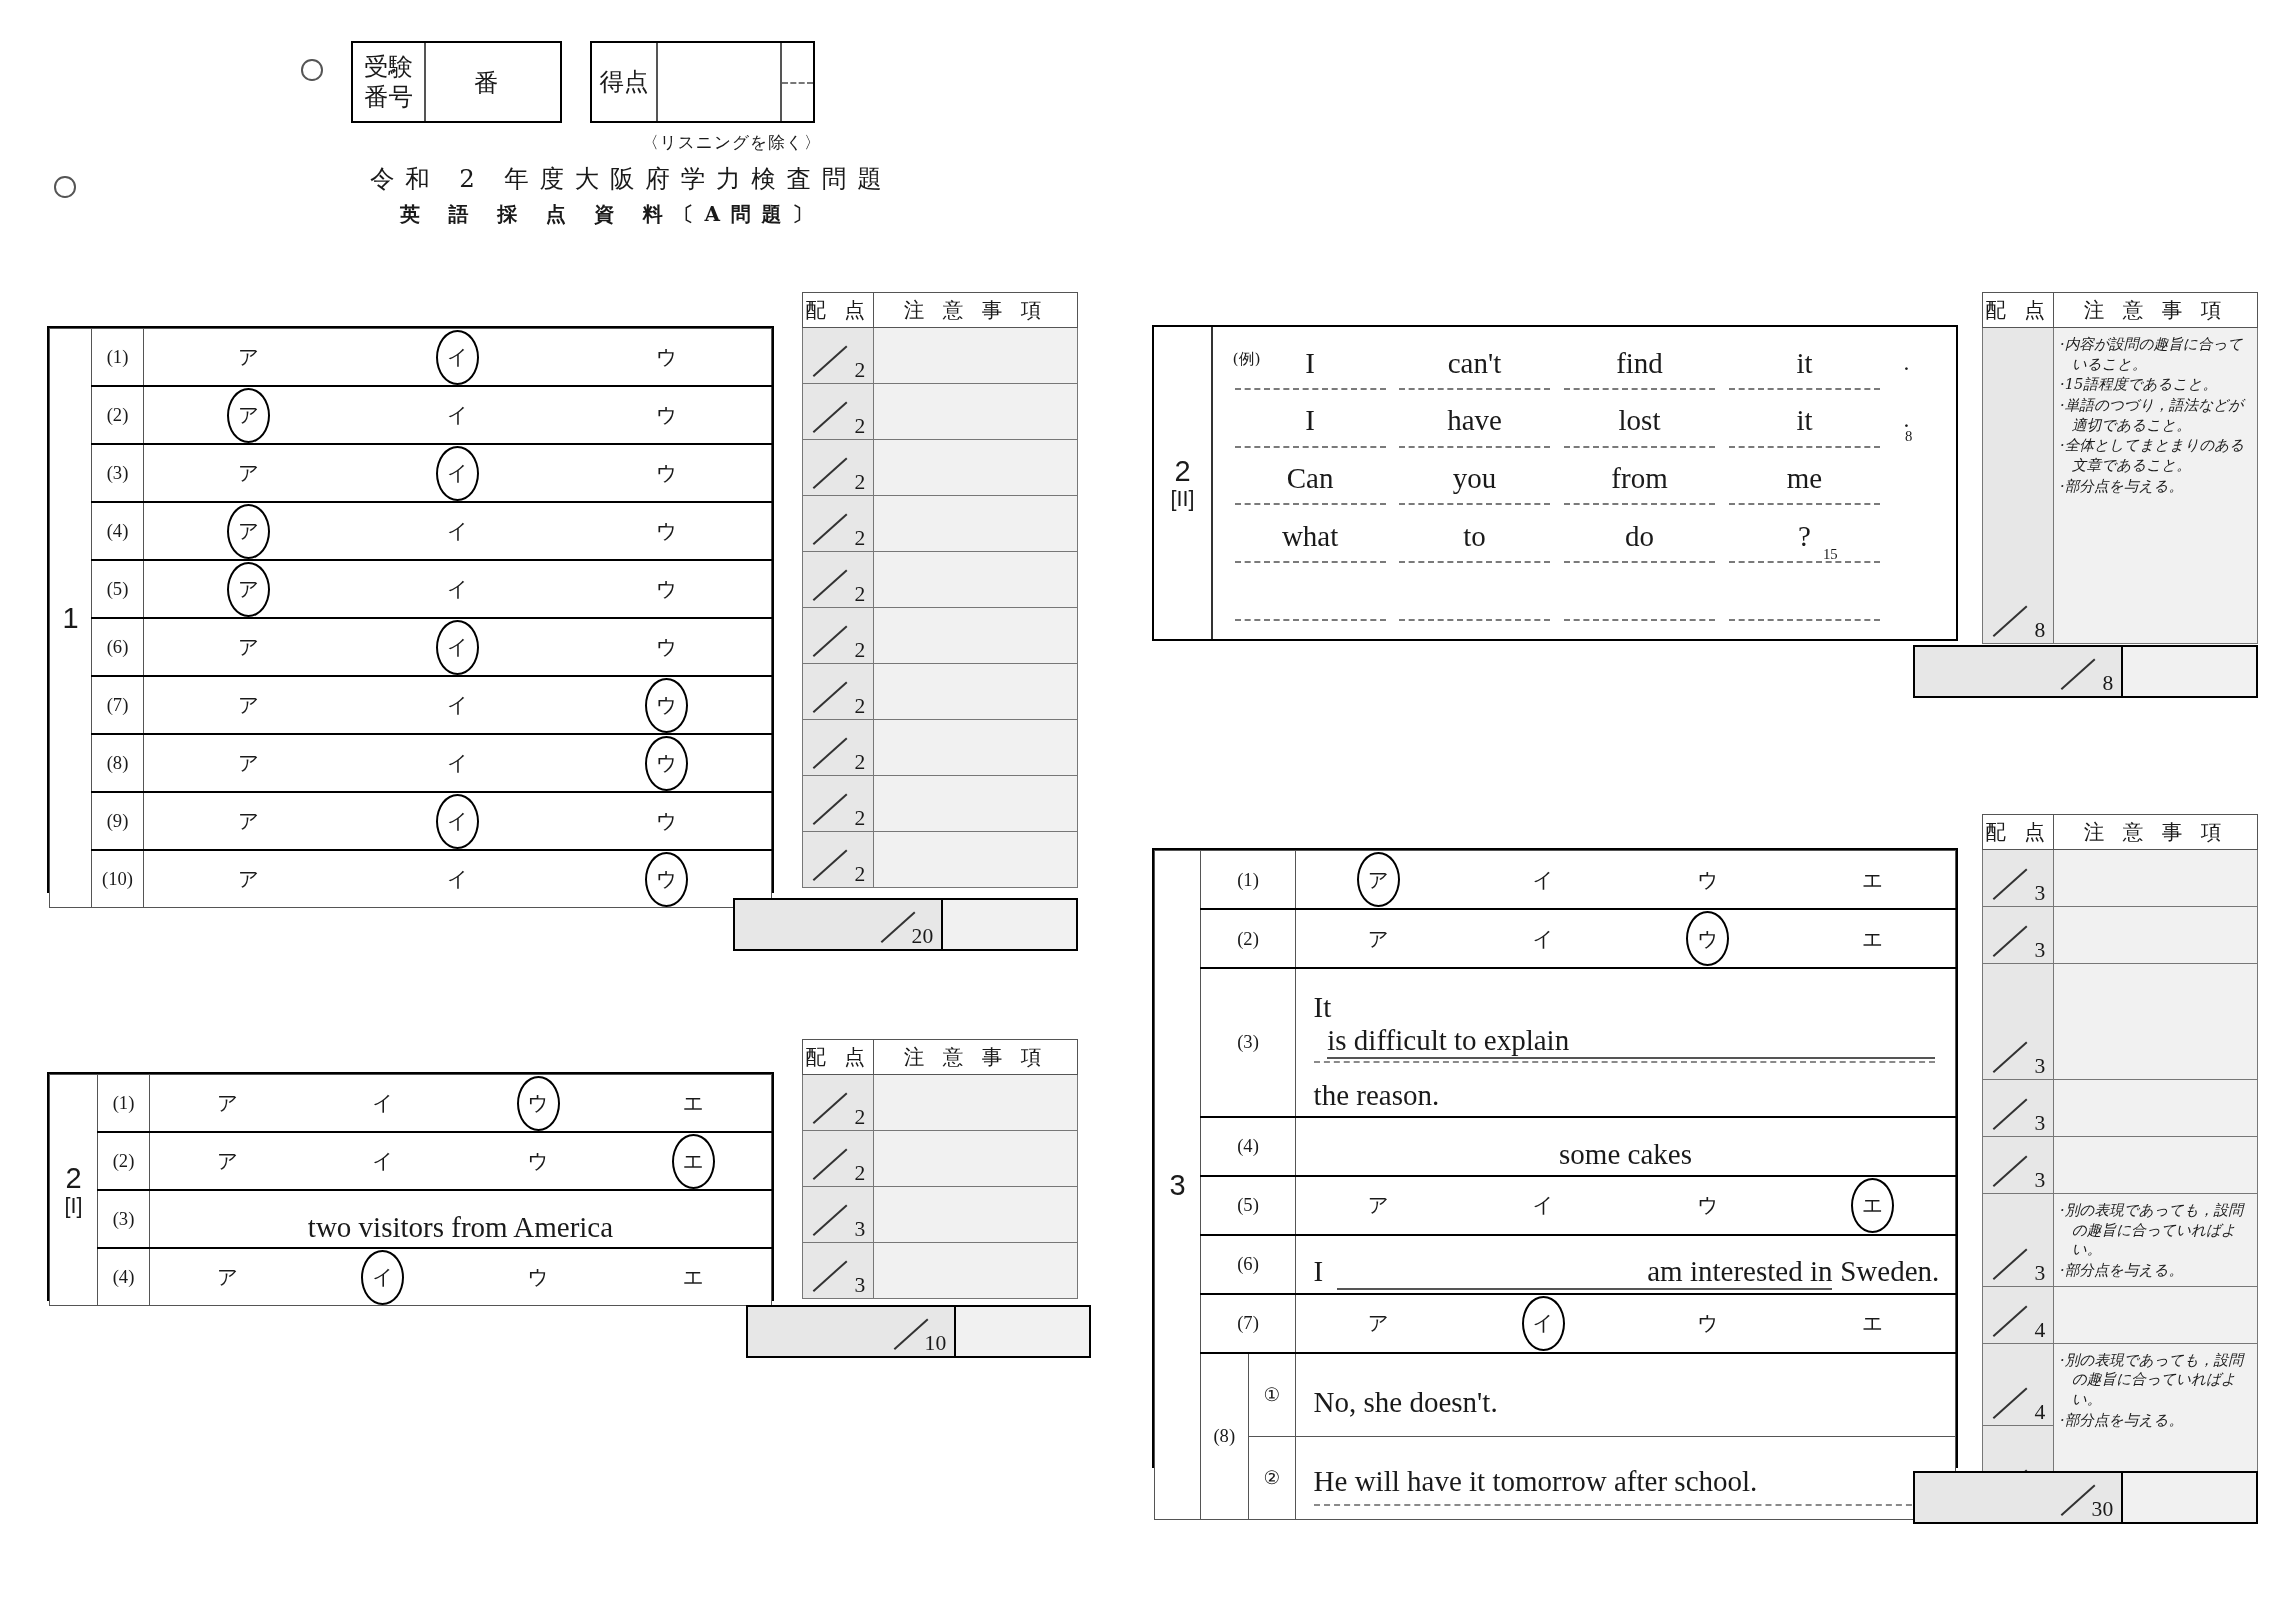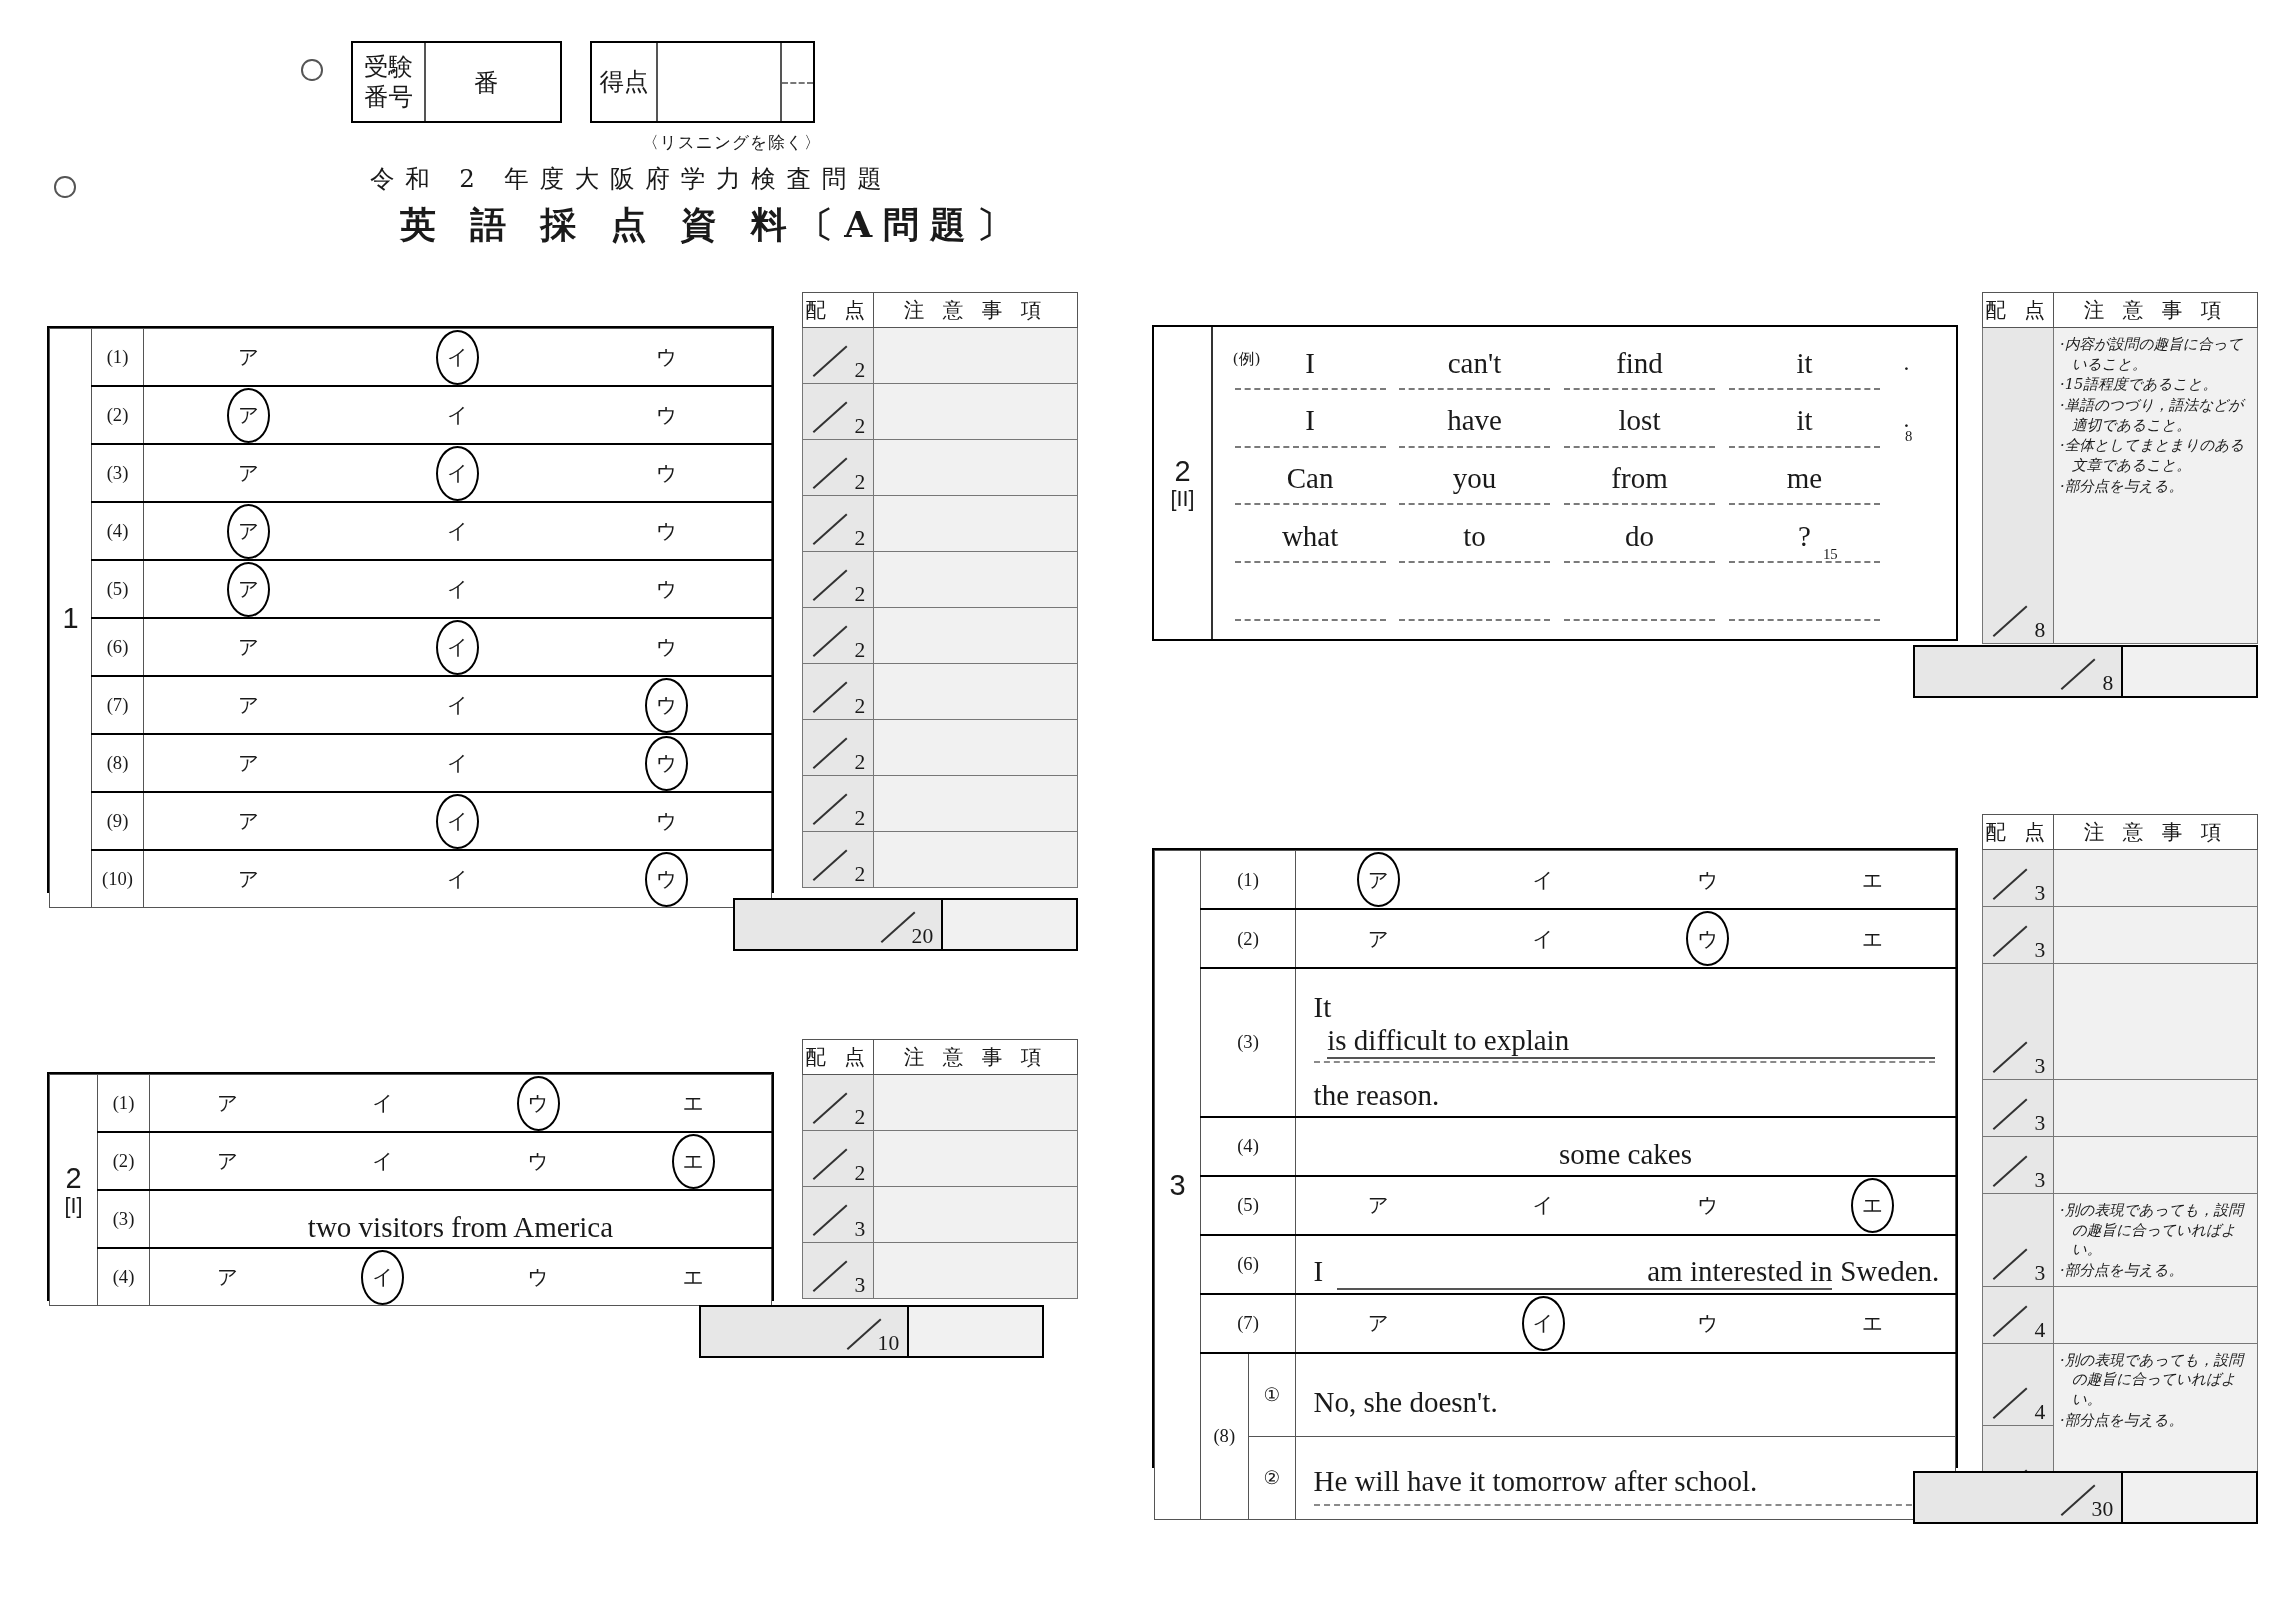--- a/index.html
+++ b/index.html
@@ -20,21 +20,21 @@
   .hdrbox{border:2.9px solid #000;box-sizing:border-box;display:flex;background:#fff;}
   .hdrbox .cell{display:flex;align-items:center;justify-content:center;box-sizing:border-box;}
   .hdrbox .vsep{border-left:2px solid #555;}
   .jp{font-family:"DejaVu Serif","Liberation Serif",serif;}
   .label-cell{font-size:24.5px;line-height:1.22;text-align:center;}
   .ban{font-size:24.5px;padding-right:13.7px;justify-content:flex-end;align-items:center;}
   .dash-h{position:absolute;left:0;right:0;top:50%;border-top:2px dashed #777;}
 
   .note-listening{font-size:16.7px;letter-spacing:1px;}
   .title1{font-size:24.5px;letter-spacing:10.8px;white-space:nowrap;}
-  .title2{font-size:36px;letter-spacing:10.8px;white-space:nowrap;font-weight:600;}
+  .title2{font-size:20px;letter-spacing:10.8px;white-space:nowrap;font-weight:600;}
 
   
   .tbl{border-collapse:collapse;table-layout:fixed;background:#fff;}
   .tbl td{border:1px solid #555;padding:0;vertical-align:middle;background:#fff;}
   .outer{border:2.9px solid #000;box-sizing:border-box;background:#fff;}
 
   .qnum{font-size:29px;text-align:center;font-family:"Liberation Sans",sans-serif;line-height:1.12;}
   .qnum .rom{font-size:21.6px;}
   .itemno{font-size:18.6px;text-align:center;font-family:"Liberation Serif",serif;}
 
@@ -544,21 +544,21 @@
             <div class="ptmark">
               <div class="slash"></div>
               <div class="val">3</div>
             </div>
           </td>
           <td class="notecell"></td>
         </tr>
       </tbody>
   </table>
 </div>
-<div class="abs" style="left:699px;top:1305px;width:352px;">
+<div class="abs" style="left:746px;top:1305px;width:352px;">
   <table class="side totalrow" style="width:345px;">
     <tbody>
       <tr>
         <td class="ptcell" style="width:208px;height:51px;">
           <div class="ptmark">
             <div class="slash"></div>
             <div class="val">10</div>
           </div>
         </td>
         <td class="notecell"></td>

